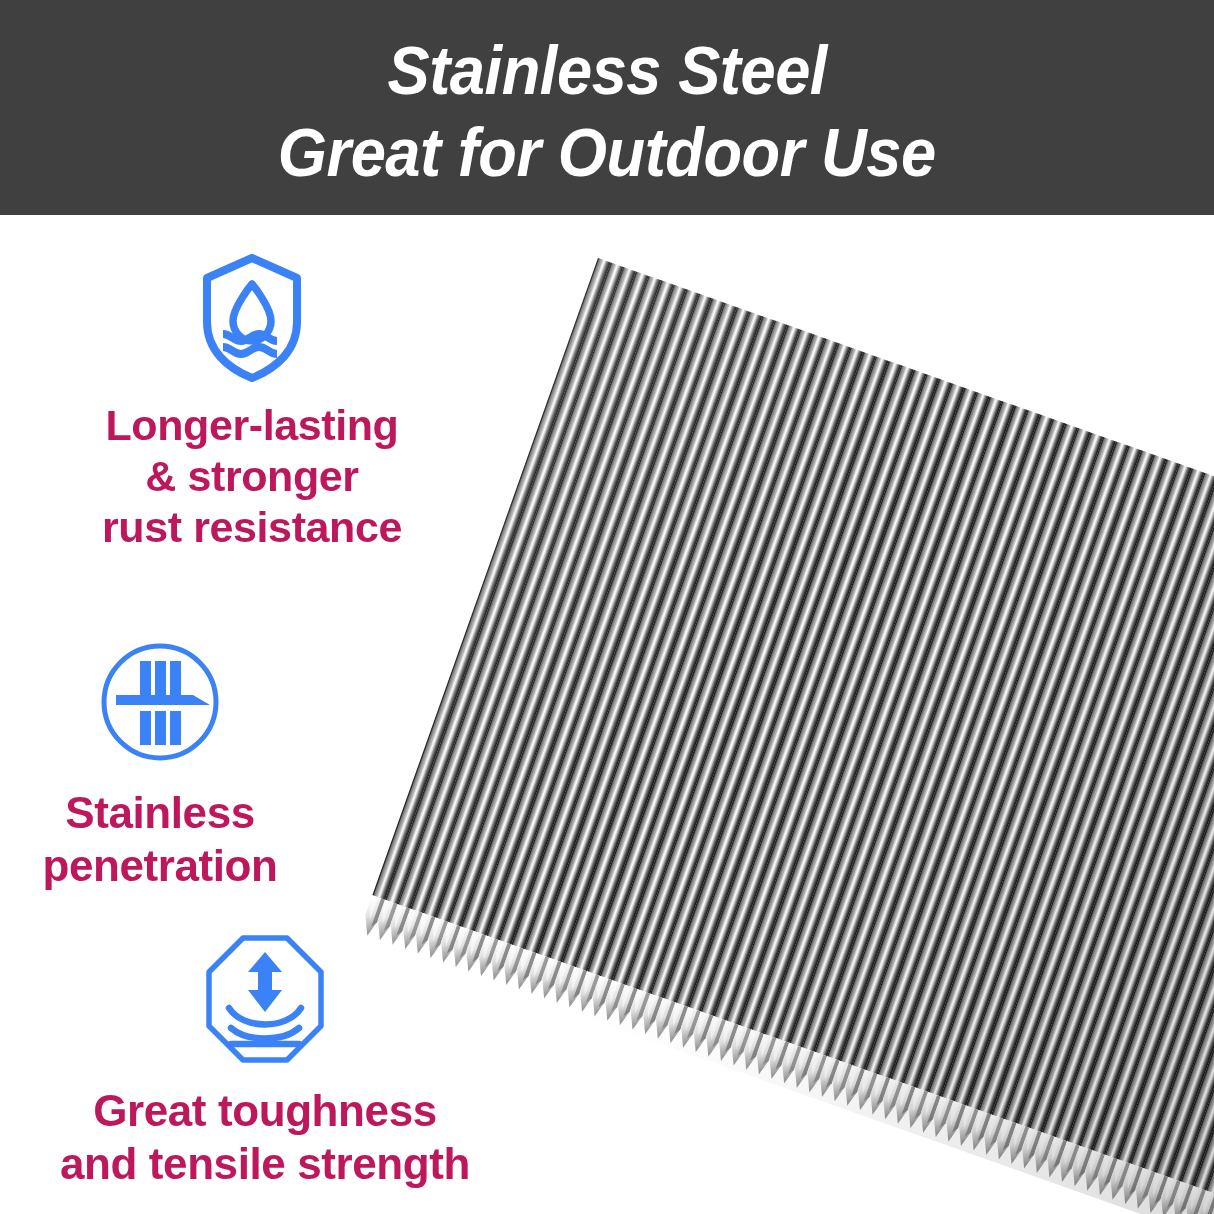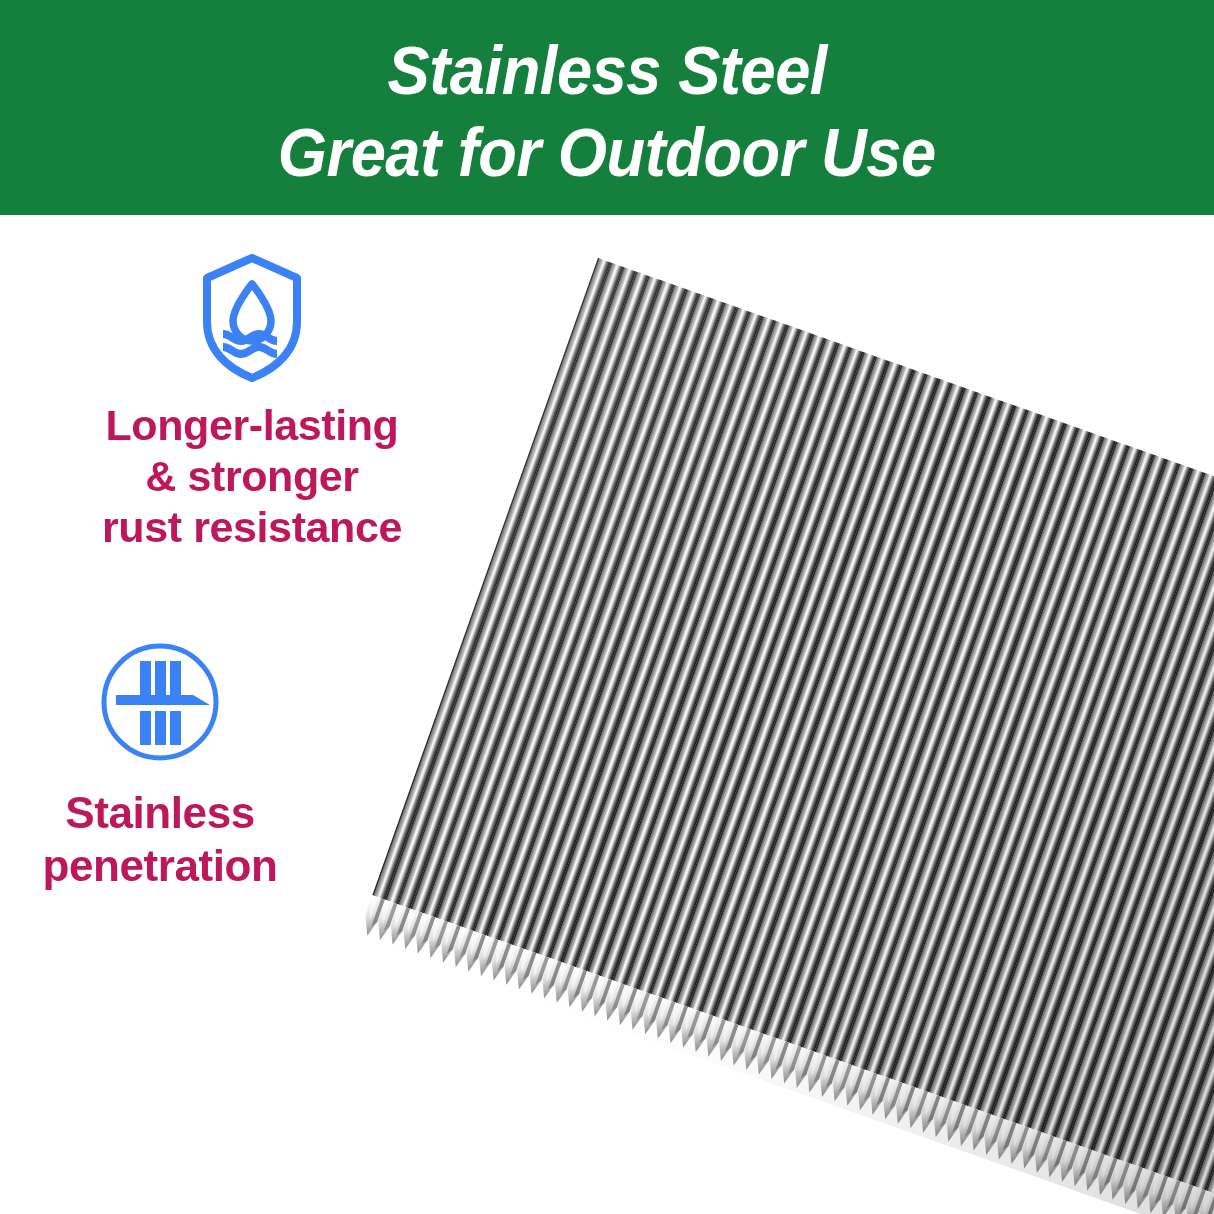--- a/index.html
+++ b/index.html
@@ -18,21 +18,21 @@
     overflow: hidden;
   }
 
   
   .banner {
     position: absolute;
     left: 0;
     top: 0;
     width: 1214px;
     height: 215px;
-    background: #15803d;
+    background: #404040;
     display: flex;
     flex-direction: column;
     align-items: center;
     justify-content: center;
     box-sizing: border-box;
     padding-top: 6px;
   }
   .banner-line {
     color: #ffffff;
     font-family: "Liberation Sans", sans-serif;
@@ -274,14 +274,27 @@
         <rect x="44" y="73" width="11" height="34" fill="#3b82f6"></rect>
         <rect x="59" y="73" width="11" height="34" fill="#3b82f6"></rect>
         <rect x="74" y="73" width="11" height="34" fill="#3b82f6"></rect>
         <path d="M20 57 L97 57 L114 67 L20 67 Z" fill="#3b82f6"></path>
       </svg>
     </span>
     <div class="caption">Stainless
 penetration</div>
   </div>
 
+  <div class="feature" id="feature-toughness">
+    <span class="icon-wrap">
+      <svg width="132" height="134" viewBox="0 0 132 134" xmlns="http://www.w3.org/2000/svg">
+        <path d="M44 6 L88 6 L122 40 L122 94 L88 128 L44 128 L10 94 L10 40 Z" fill="none" stroke="#3b82f6" stroke-width="5.5" stroke-linejoin="round"></path>
+        <path d="M66 20 L83 40 L73 40 L73 58 L83 58 L66 80 L49 58 L59 58 L59 40 L49 40 Z" fill="#3b82f6"></path>
+        <path d="M30 76 C44 98 88 98 102 76" fill="none" stroke="#3b82f6" stroke-width="6.5" stroke-linecap="round"></path>
+        <path d="M32 96 C48 110 84 110 100 96" fill="none" stroke="#3b82f6" stroke-width="6.5" stroke-linecap="round"></path>
+        <path d="M32 112 L100 112" fill="none" stroke="#3b82f6" stroke-width="6.5" stroke-linecap="round"></path>
+      </svg>
+    </span>
+    <div class="caption">Great toughness
+and tensile strength</div>
+  </div>
 
 </div>
 
 </body></html>

